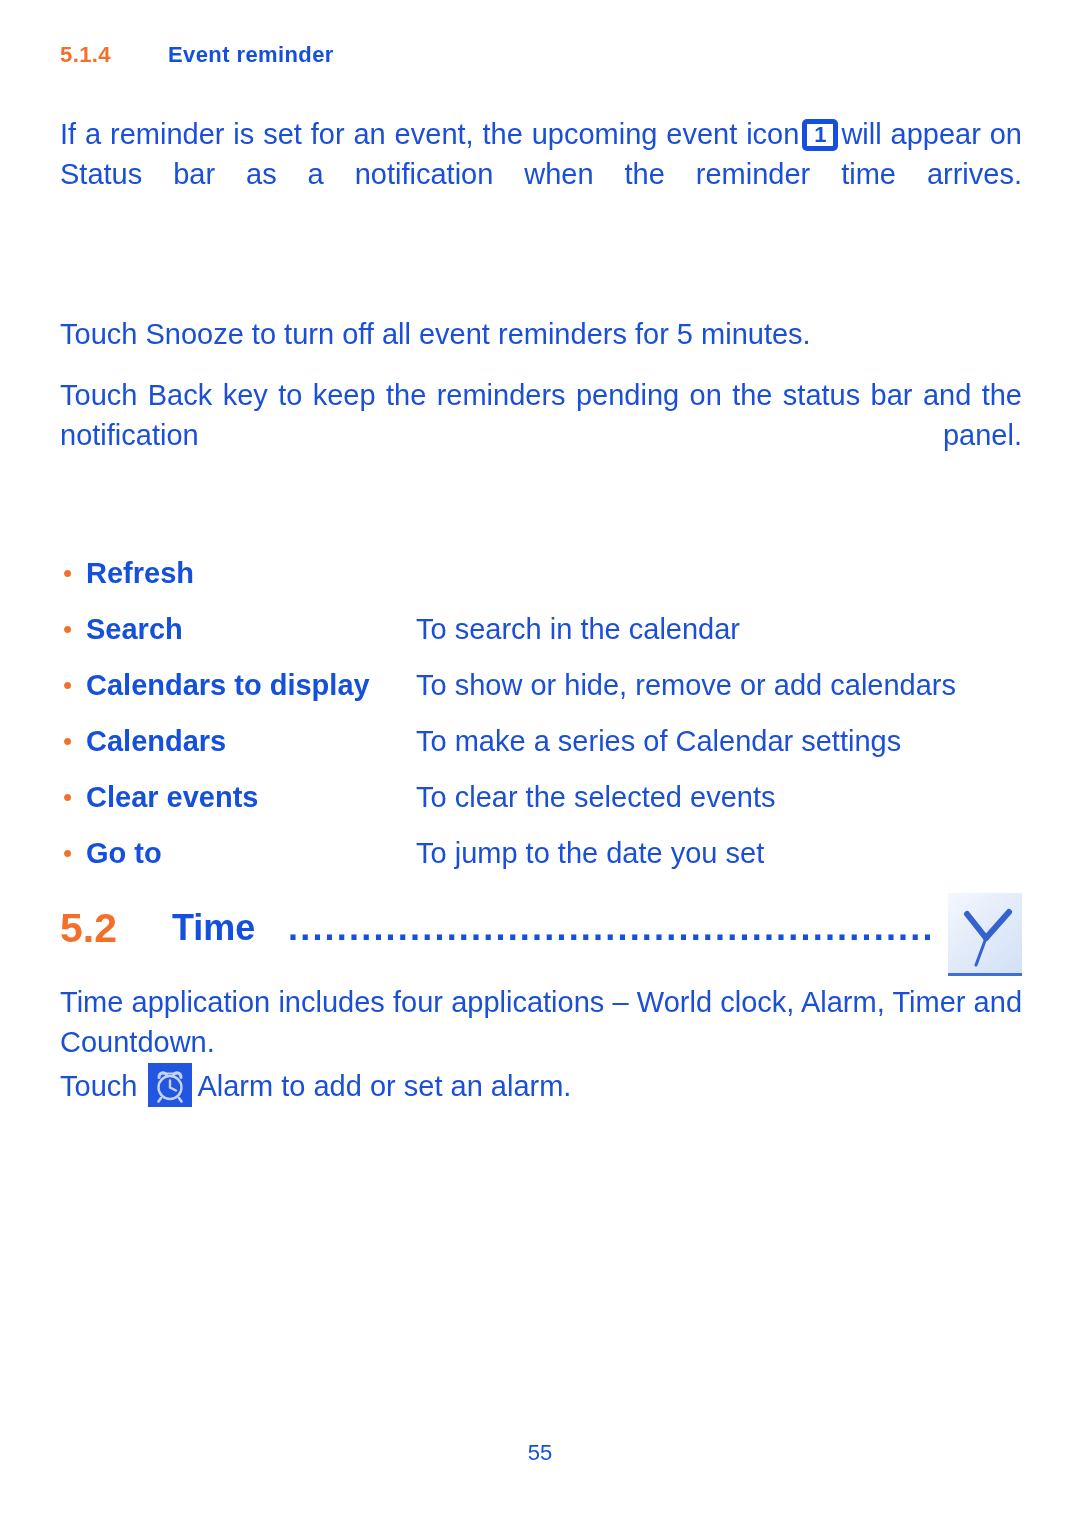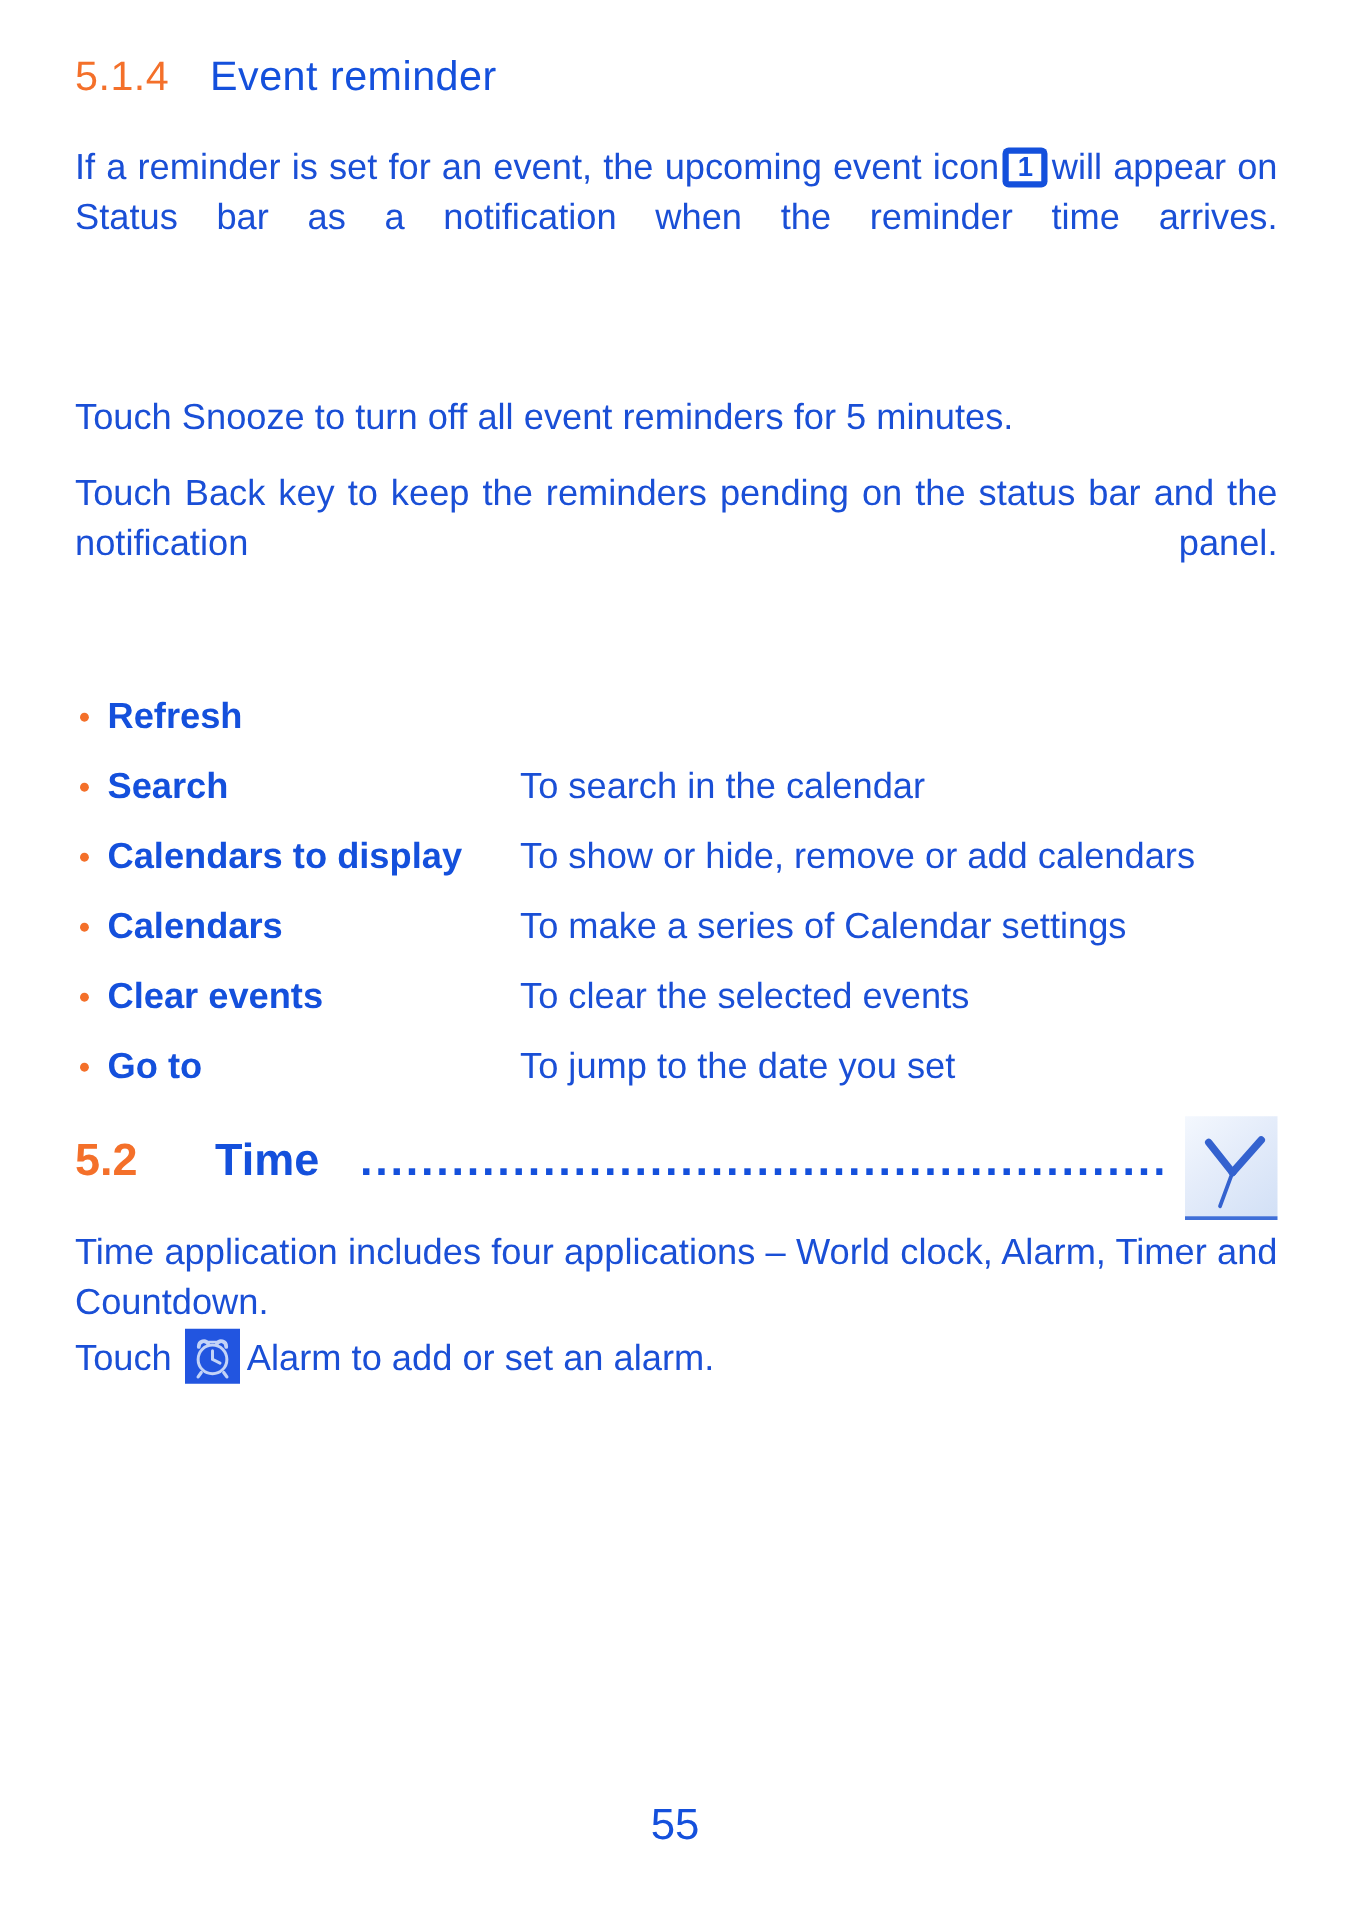--- a/index.html
+++ b/index.html
@@ -21,22 +21,22 @@
     width: 1080px;
     height: 1534px;
   }
 
   
   .h3 {
     position: absolute;
     left: 60px;
     top: 42px;
     width: 960px;
-    font-size: 33px;
-    font-weight: normal;
+    font-size: 22px;
+    font-weight: bold;
     letter-spacing: 0.4px;
     white-space: nowrap;
   }
   .h3 .num {
     color: #f4702a;
     display: inline-block;
     width: 108px;
   }
   .h3 .ttl {
     color: #1450dc;
@@ -157,21 +157,21 @@
     position: absolute;
     left: 60px;
     top: 900px;
     width: 962px;
     height: 56px;
   }
   .h2 .num {
     position: absolute;
     left: 0;
     top: 0;
-    font-size: 36px;
+    font-size: 41px;
     font-weight: bold;
     color: #f4702a;
     line-height: 56px;
   }
   .h2 .ttl {
     position: absolute;
     left: 112px;
     top: 0;
     font-size: 36px;
     font-weight: bold;
@@ -205,21 +205,21 @@
   }
   .clock-box svg { display: block; }
 
   
   .pageno {
     position: absolute;
     left: 0;
     top: 1440px;
     width: 1080px;
     text-align: center;
-    font-size: 35px;
+    font-size: 22px;
     color: #1450dc;
     font-weight: normal;
   }
 </style>
 </head>
 <body>
 
 <div class="page">
 
   <div class="h3">

